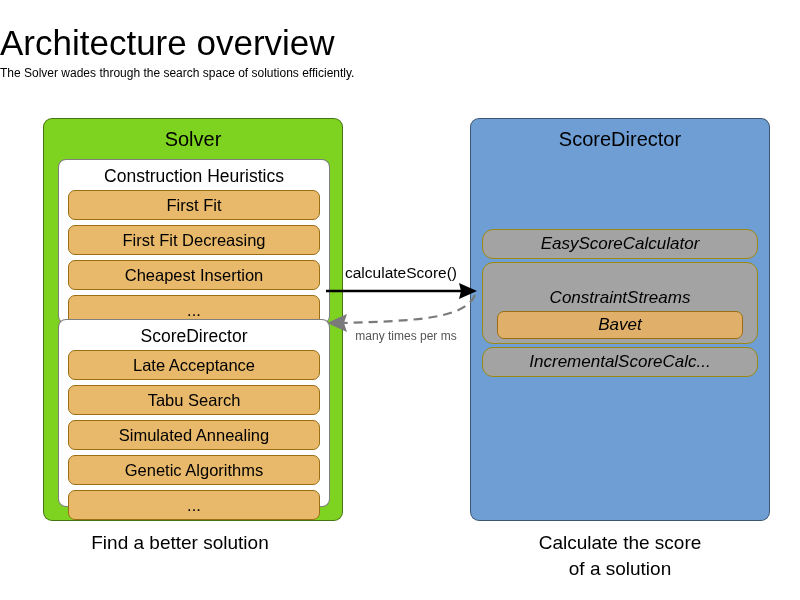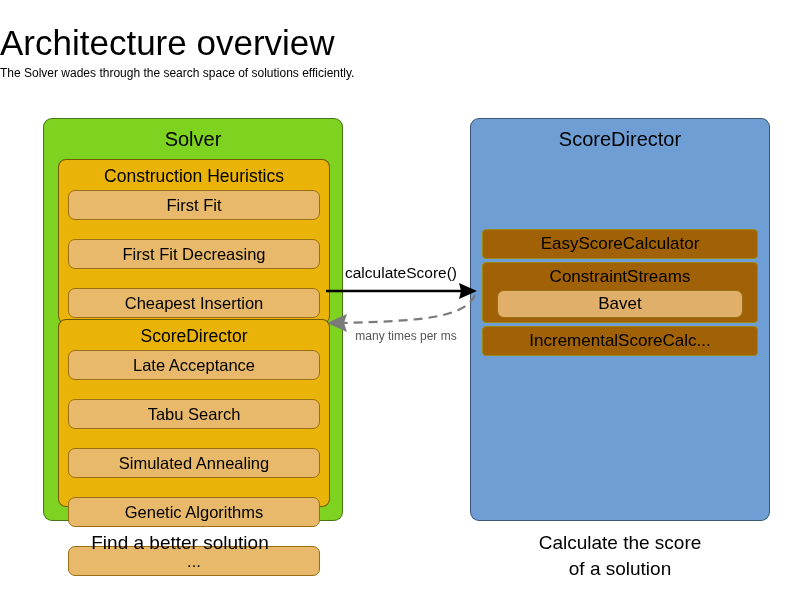--- a/index.html
+++ b/index.html
@@ -68,21 +68,21 @@
     line-height: 26px;
     color: #000;
   }
 
   
   .group-box {
     position: absolute;
     box-sizing: border-box;
     left: 14px;
     width: 272px;
-    background: #eab308;
+    background: #ffffff;
     border: 1px solid rgba(0,0,0,0.5);
     border-radius: 8px;
   }
   #group-construction { top: 40px; height: 165px; }
   #group-meta        { top: 200px; height: 188px; }
 
   .group-title {
     position: absolute;
     left: 0;
     top: 4px;
@@ -97,61 +97,63 @@
     position: absolute;
     left: 9px;
     right: 9px;
     top: 30px;
   }
 
   
   .item-orange {
     box-sizing: border-box;
     height: 30px;
-    margin-bottom: 19px;
+    margin-bottom: 5px;
     background: #E8B96B;
     border: 1px solid #9a6f13;
     border-radius: 7px;
     text-align: center;
     font-size: 16.5px;
     line-height: 28px;
     color: #000;
   }
   .item-orange:last-child { margin-bottom: 0; }
 
   
   #calc-stack {
     position: absolute;
     left: 11px;
     right: 11px;
     top: 110px;
   }
   .item-yellow {
     box-sizing: border-box;
-    background: #a16207;
+    background: #a3a3a3;
     border: 1px solid #9a8a13;
-    border-radius: 4px;
+    border-radius: 11px;
     text-align: center;
     font-size: 17px;
     color: #000;
+    font-style: italic;
   }
   .yellow-simple {
     height: 30px;
     line-height: 28px;
     margin-bottom: 3px;
   }
   .yellow-group {
     padding: 0 0 4px 0;
     margin-bottom: 3px;
   }
   .yellow-group-label {
     height: 27px;
     line-height: 27px;
     text-align: center;
     font-size: 17px;
+    margin-top: 21px;
   }
   .nested-orange {
     box-sizing: border-box;
     margin: 0 14px;
     height: 28px;
     line-height: 26px;
     background: #E0B06A;
     border: 1px solid #9a6f13;
     border-radius: 7px;
     text-align: center;

